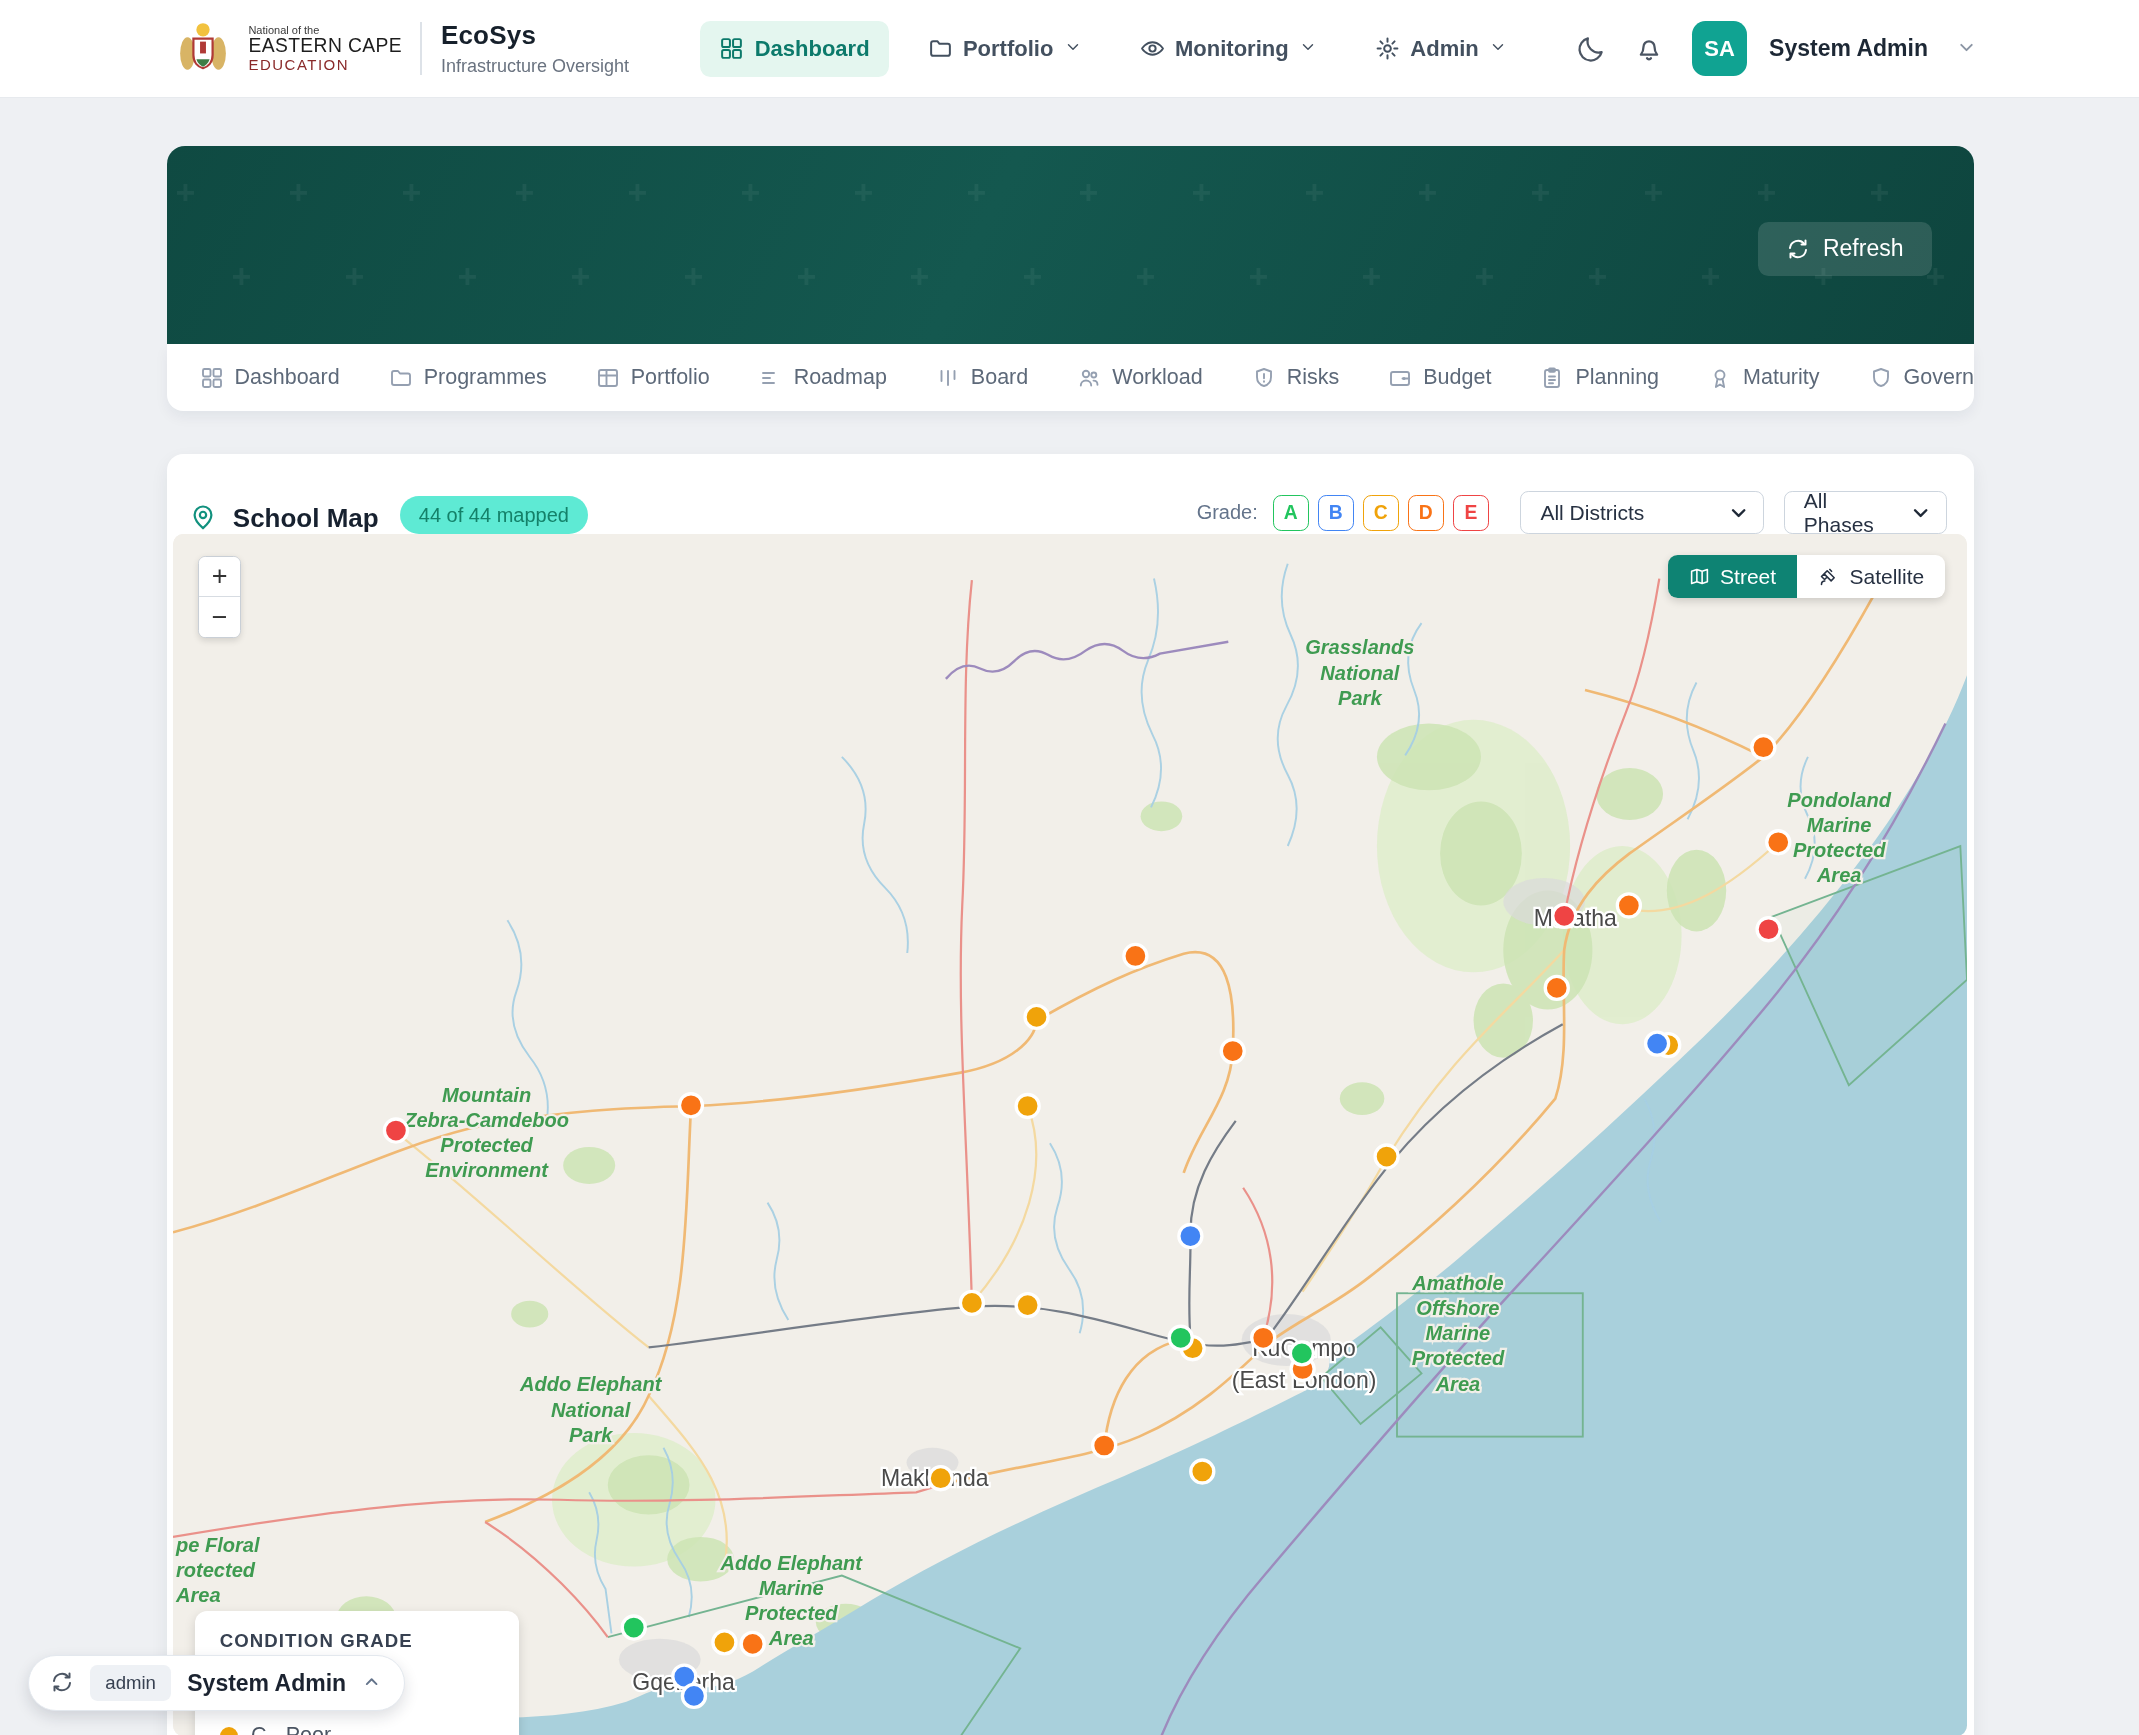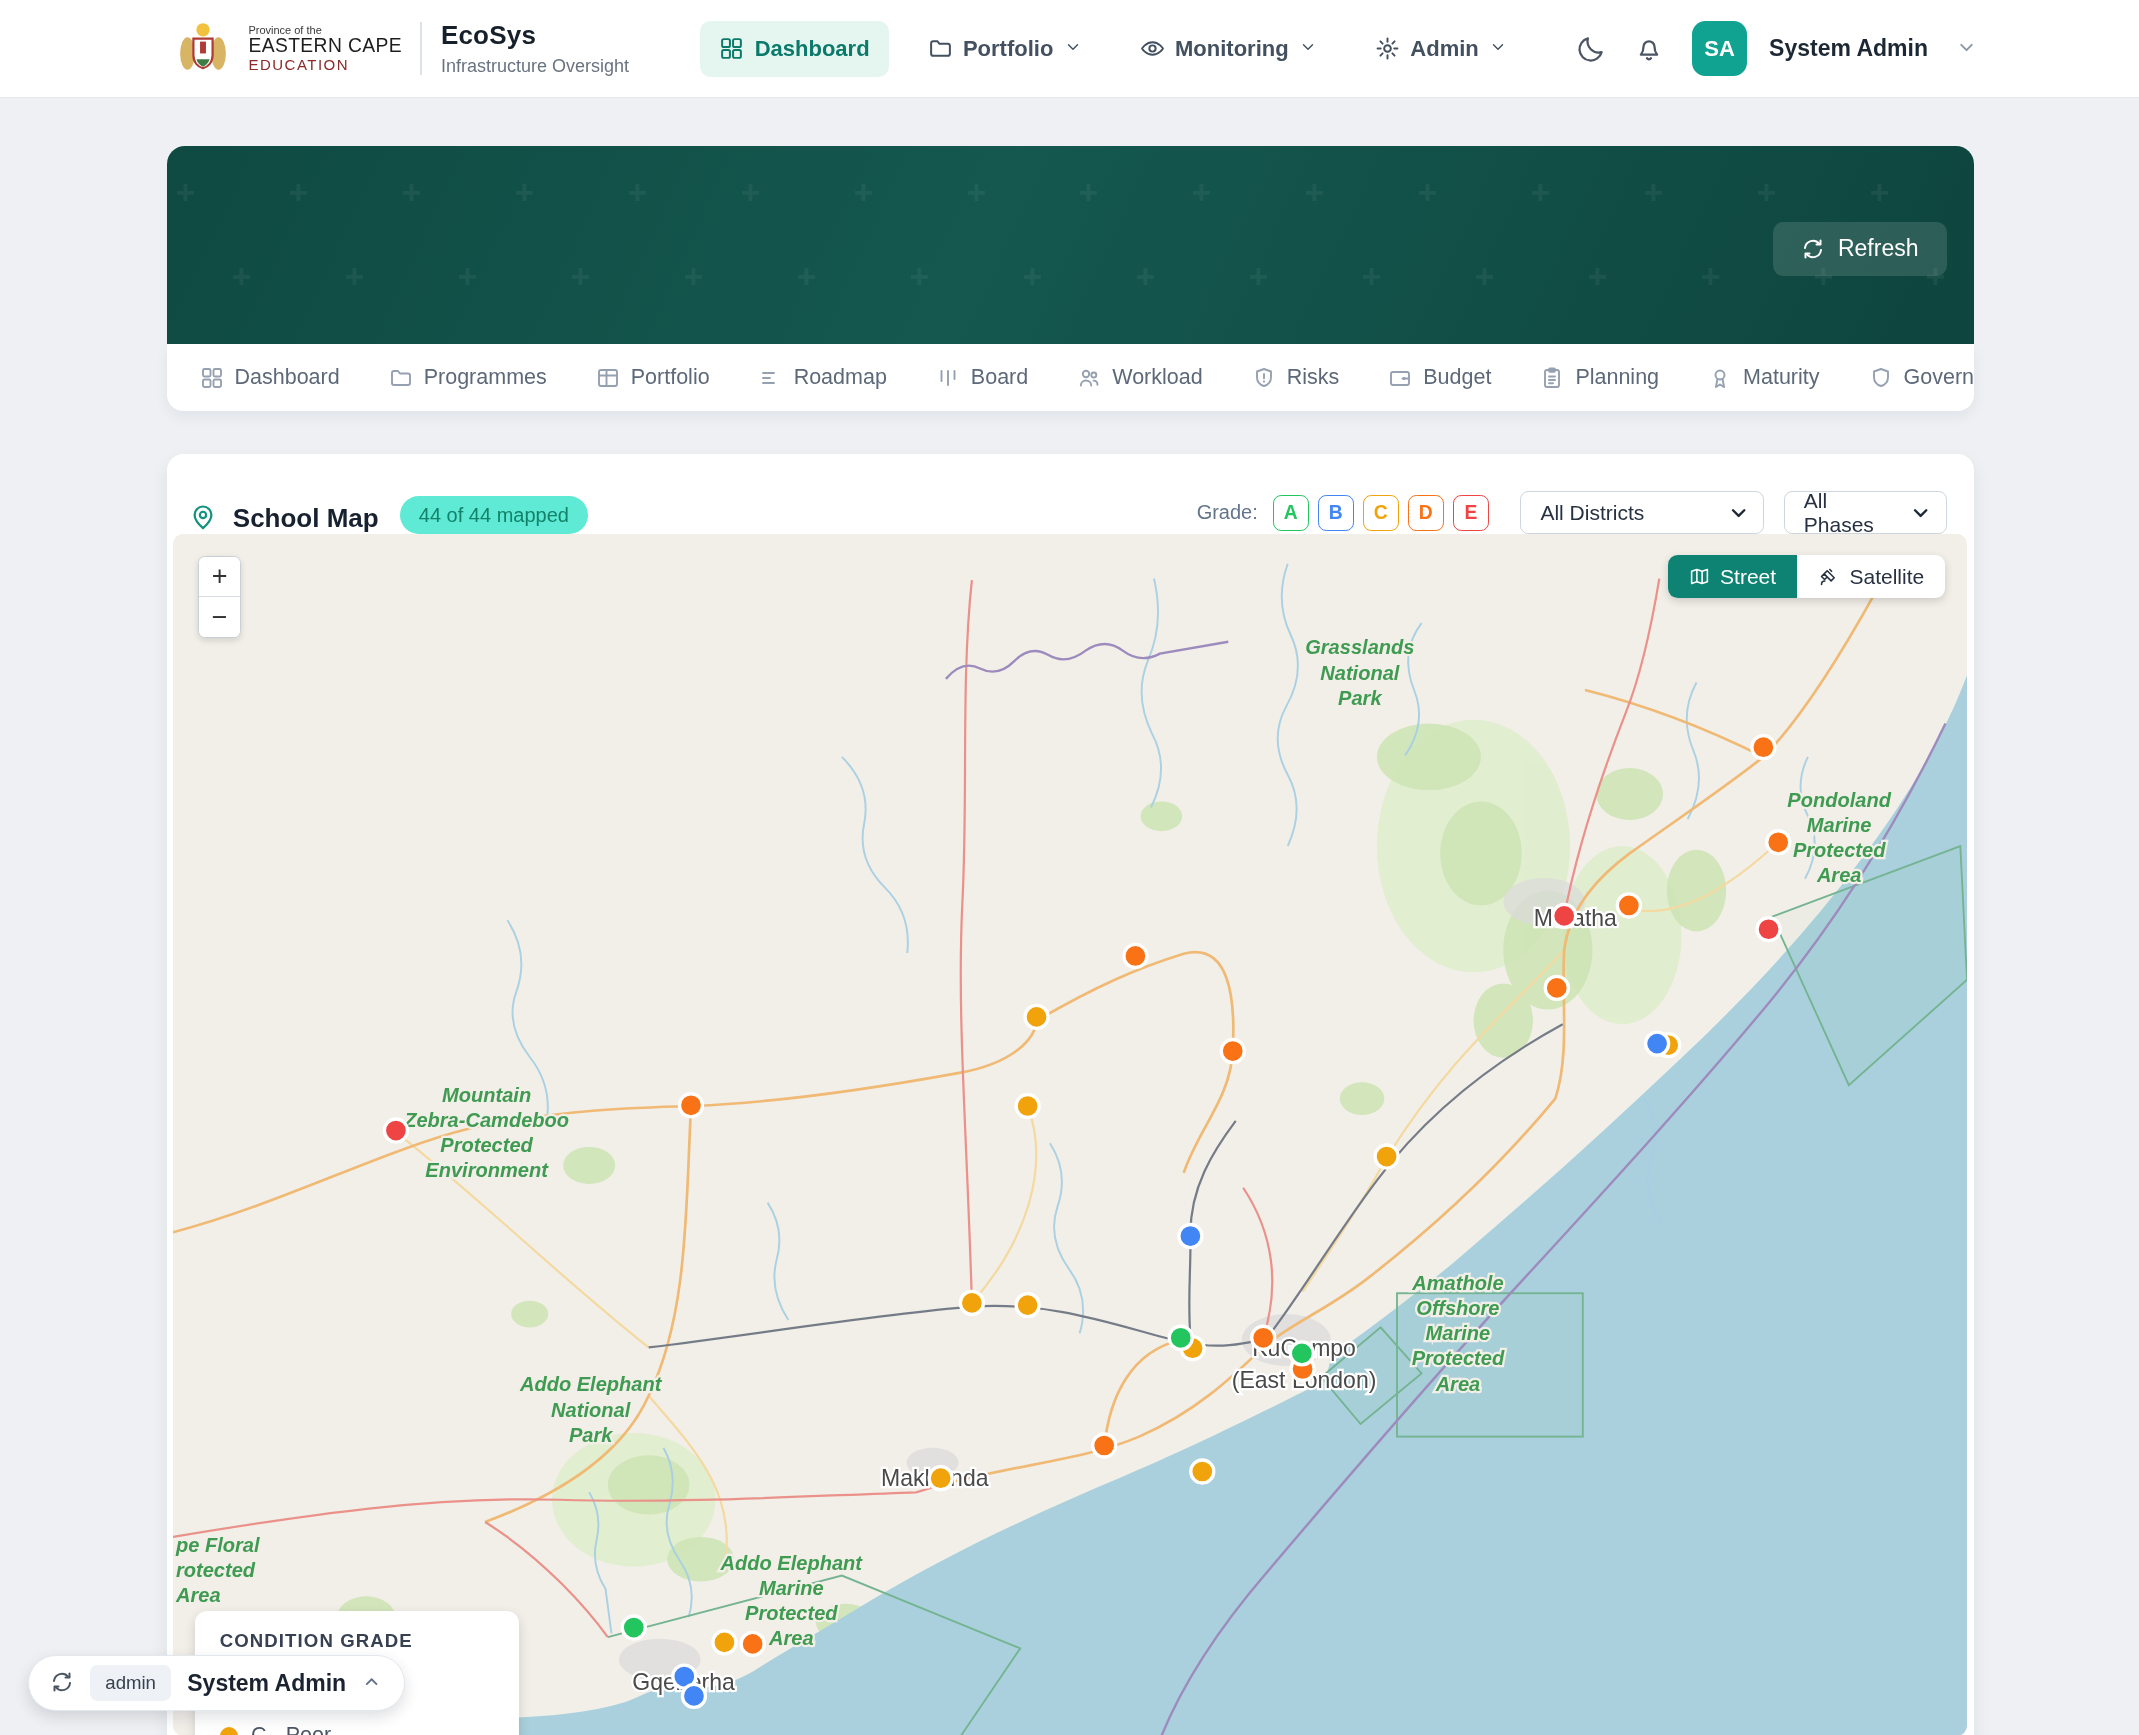--- a/index.html
+++ b/index.html
@@ -33,21 +33,21 @@
   .user-name { font-size:23px; font-weight:600; color:#1d2835; margin-left:-6px; }
   .user-chev svg { width:21px; height:21px; color:#8b95a4; }
 
   
   .hero { width:1807px; height:198px; margin:48px auto 0; border-radius:18px 18px 0 0;
     background:linear-gradient(115deg,#0f4a42 0%,#14584f 45%,#0e453e 100%);
     position:relative; overflow:hidden; padding:34px 0 0 51px; }
   .hero .plus { position:absolute; color:rgba(255,255,255,.055); font-size:34px; font-weight:700; }
   .hero-title { font-size:47px; font-weight:800; color:#ffffff; letter-spacing:0.4px; position:relative; }
   .hero-sub { font-size:24.5px; color:#a9dccd; margin-top:18px; position:relative; }
-  .refresh-btn { position:absolute; right:27px; top:76px; display:flex; align-items:center; gap:13.4px;
+  .refresh-btn { position:absolute; right:42px; top:76px; display:flex; align-items:center; gap:13.4px;
     background:rgba(255,255,255,.13); color:#fff; border:none; border-radius:10.4px; cursor:pointer;
     font-family:inherit; font-size:23px; padding:13.4px 28px; }
   .refresh-btn svg { width:24px; height:24px; }
 
   
   .tabbar { width:1807px; height:67px; margin:0 auto; background:#ffffff; border-radius:0 0 16.3px 16.3px;
     box-shadow:0 6px 13.4px rgba(25,40,60,.06); display:flex; align-items:center; gap:49px;
     padding:0 33px; overflow:hidden; white-space:nowrap; }
   .tab { display:flex; align-items:center; gap:11px; background:none; border:none; cursor:pointer;
     font-family:inherit; font-size:21.5px; color:#5d6979; flex:0 0 auto; }
@@ -119,21 +119,21 @@
     <div class="logo-wrap">
       <svg width="64" height="62" viewBox="0 0 86 84">
         <ellipse cx="22" cy="48" rx="10" ry="22" fill="#d8b465"></ellipse>
         <ellipse cx="64" cy="48" rx="10" ry="22" fill="#d8b465"></ellipse>
         <circle cx="43" cy="16" r="9" fill="#f2c23e"></circle>
         <path d="M30 28h26v22c0 10-6 16-13 18-7-2-13-8-13-18z" fill="#fff" stroke="#b03a36" stroke-width="3"></path>
         <path d="M34 56h18c-2 6-6 9-9 10-3-1-7-4-9-10z" fill="#3f7d46"></path>
         <rect x="39" y="32" width="8" height="16" fill="#b03a36"></rect>
       </svg>
       <div class="logo-cap">
-        <div class="cap-top">Province of the</div>
+        <div class="cap-top">National of the</div>
         <div class="cap-main">EASTERN CAPE</div>
         <div class="cap-sub">EDUCATION</div>
       </div>
     </div>
     <div class="v-div"></div>
     <div>
       <div class="app-name">EcoSys</div>
       <div class="app-tag">Infrastructure Oversight</div>
     </div>
 

